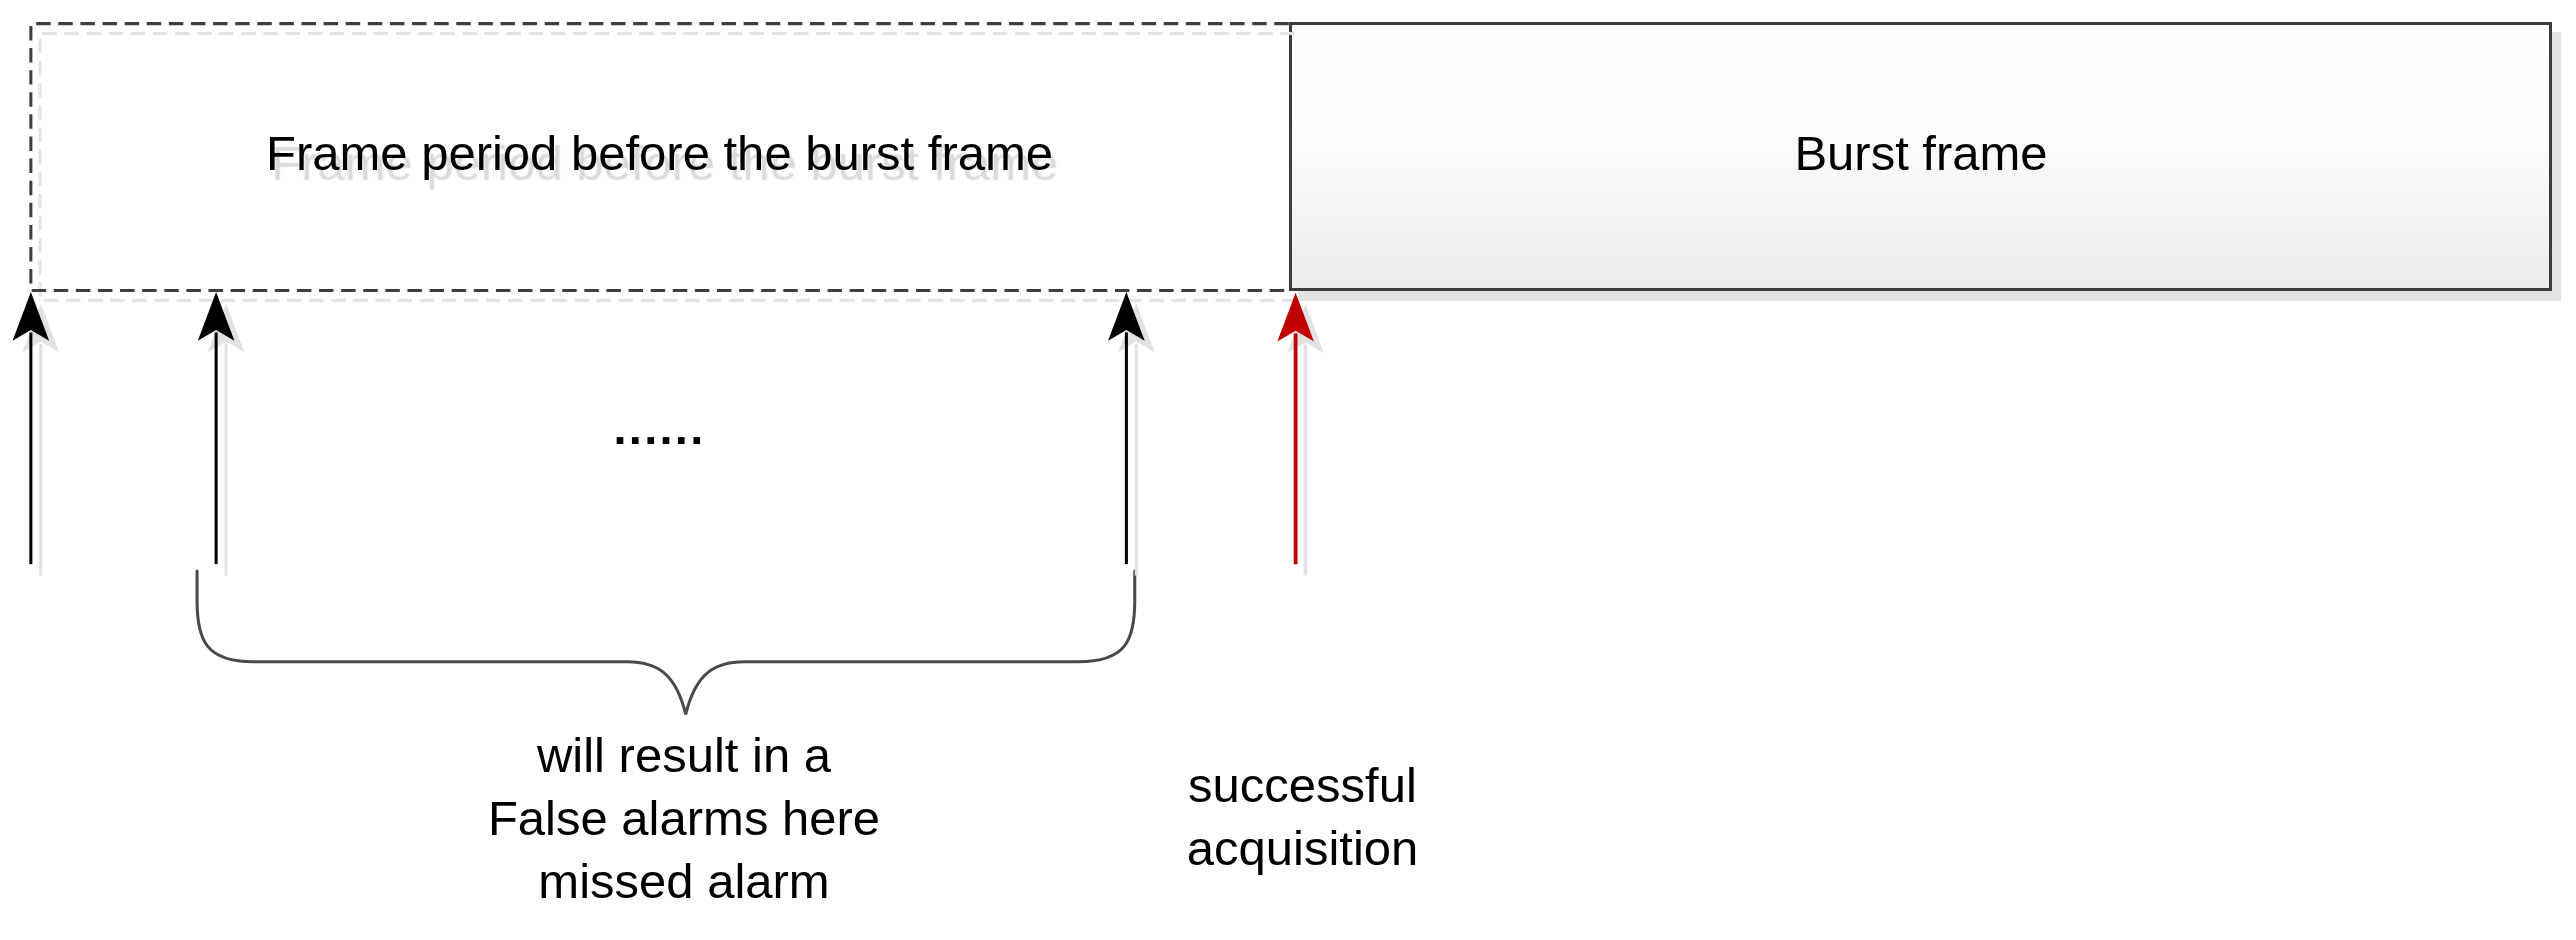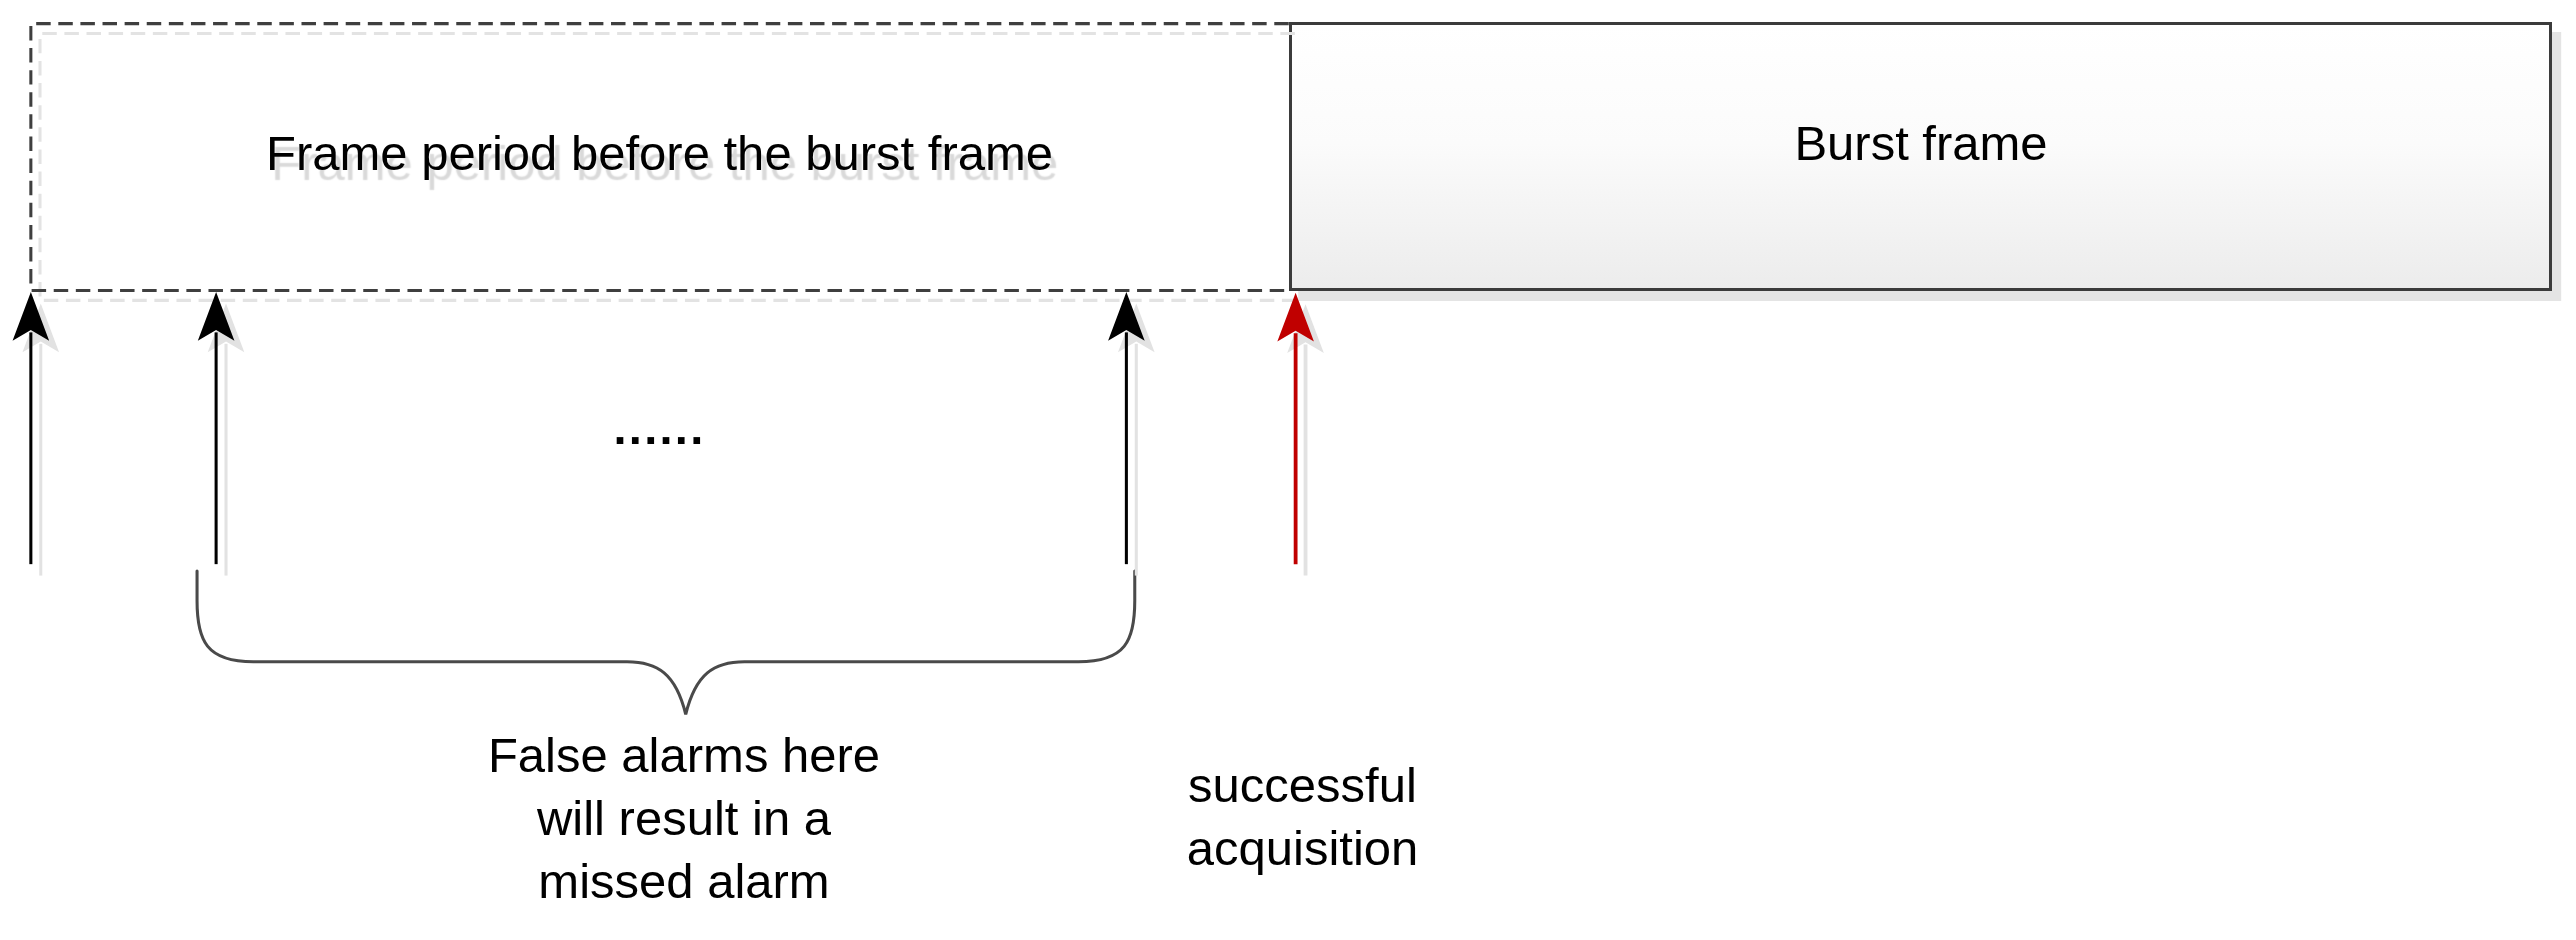--- a/index.html
+++ b/index.html
@@ -40,21 +40,21 @@
     text-align: center;
     font-size: 49px;
     line-height: 63px;
     color: #000000;
     white-space: nowrap;
   }
   #frame-period-label {
     left: 30.5px; top: 22px; width: 1258px; height: 263px;
     text-shadow: 5.3px 10px 1.5px #d9d9d9;
   }
-  #burst-label { left: 1289px; top: 12px; width: 1264px; height: 263px; }
+  #burst-label { left: 1289px; top: 22px; width: 1264px; height: 263px; }
   #decision-label { left: 360px; top: 562px; width: 610px; height: 53px; }
   #ellipsis-dots {
     left: 545px; top: 397px; width: 229px; height: 61px;
     font-size: 47px; line-height: 61px; font-weight: bold;
     letter-spacing: 2.3px; display: block; text-align: center;
   }
   .note { flex-direction: column; }
   #false-alarm-note { left: 455px; top: 724px; width: 458px; height: 188px; }
   #success-note { left: 1112px; top: 692px; width: 381px; height: 250px; }
 </style>
@@ -110,22 +110,22 @@
   </svg>
 
   <div id="frame-period-label" class="abs label">Frame period before the burst frame</div>
 
   <div id="burst-label" class="abs label">Burst frame</div>
 
   <div id="ellipsis-dots" class="abs label">......</div>
 
 
   <div id="false-alarm-note" class="abs label note">
+    <div>will result in a</div>
     <div>False alarms here</div>
-    <div>will result in a</div>
     <div>missed alarm</div>
   </div>
 
   <div id="success-note" class="abs label note">
     <div>successful</div>
     <div>acquisition</div>
   </div>
 
 </div>
 

